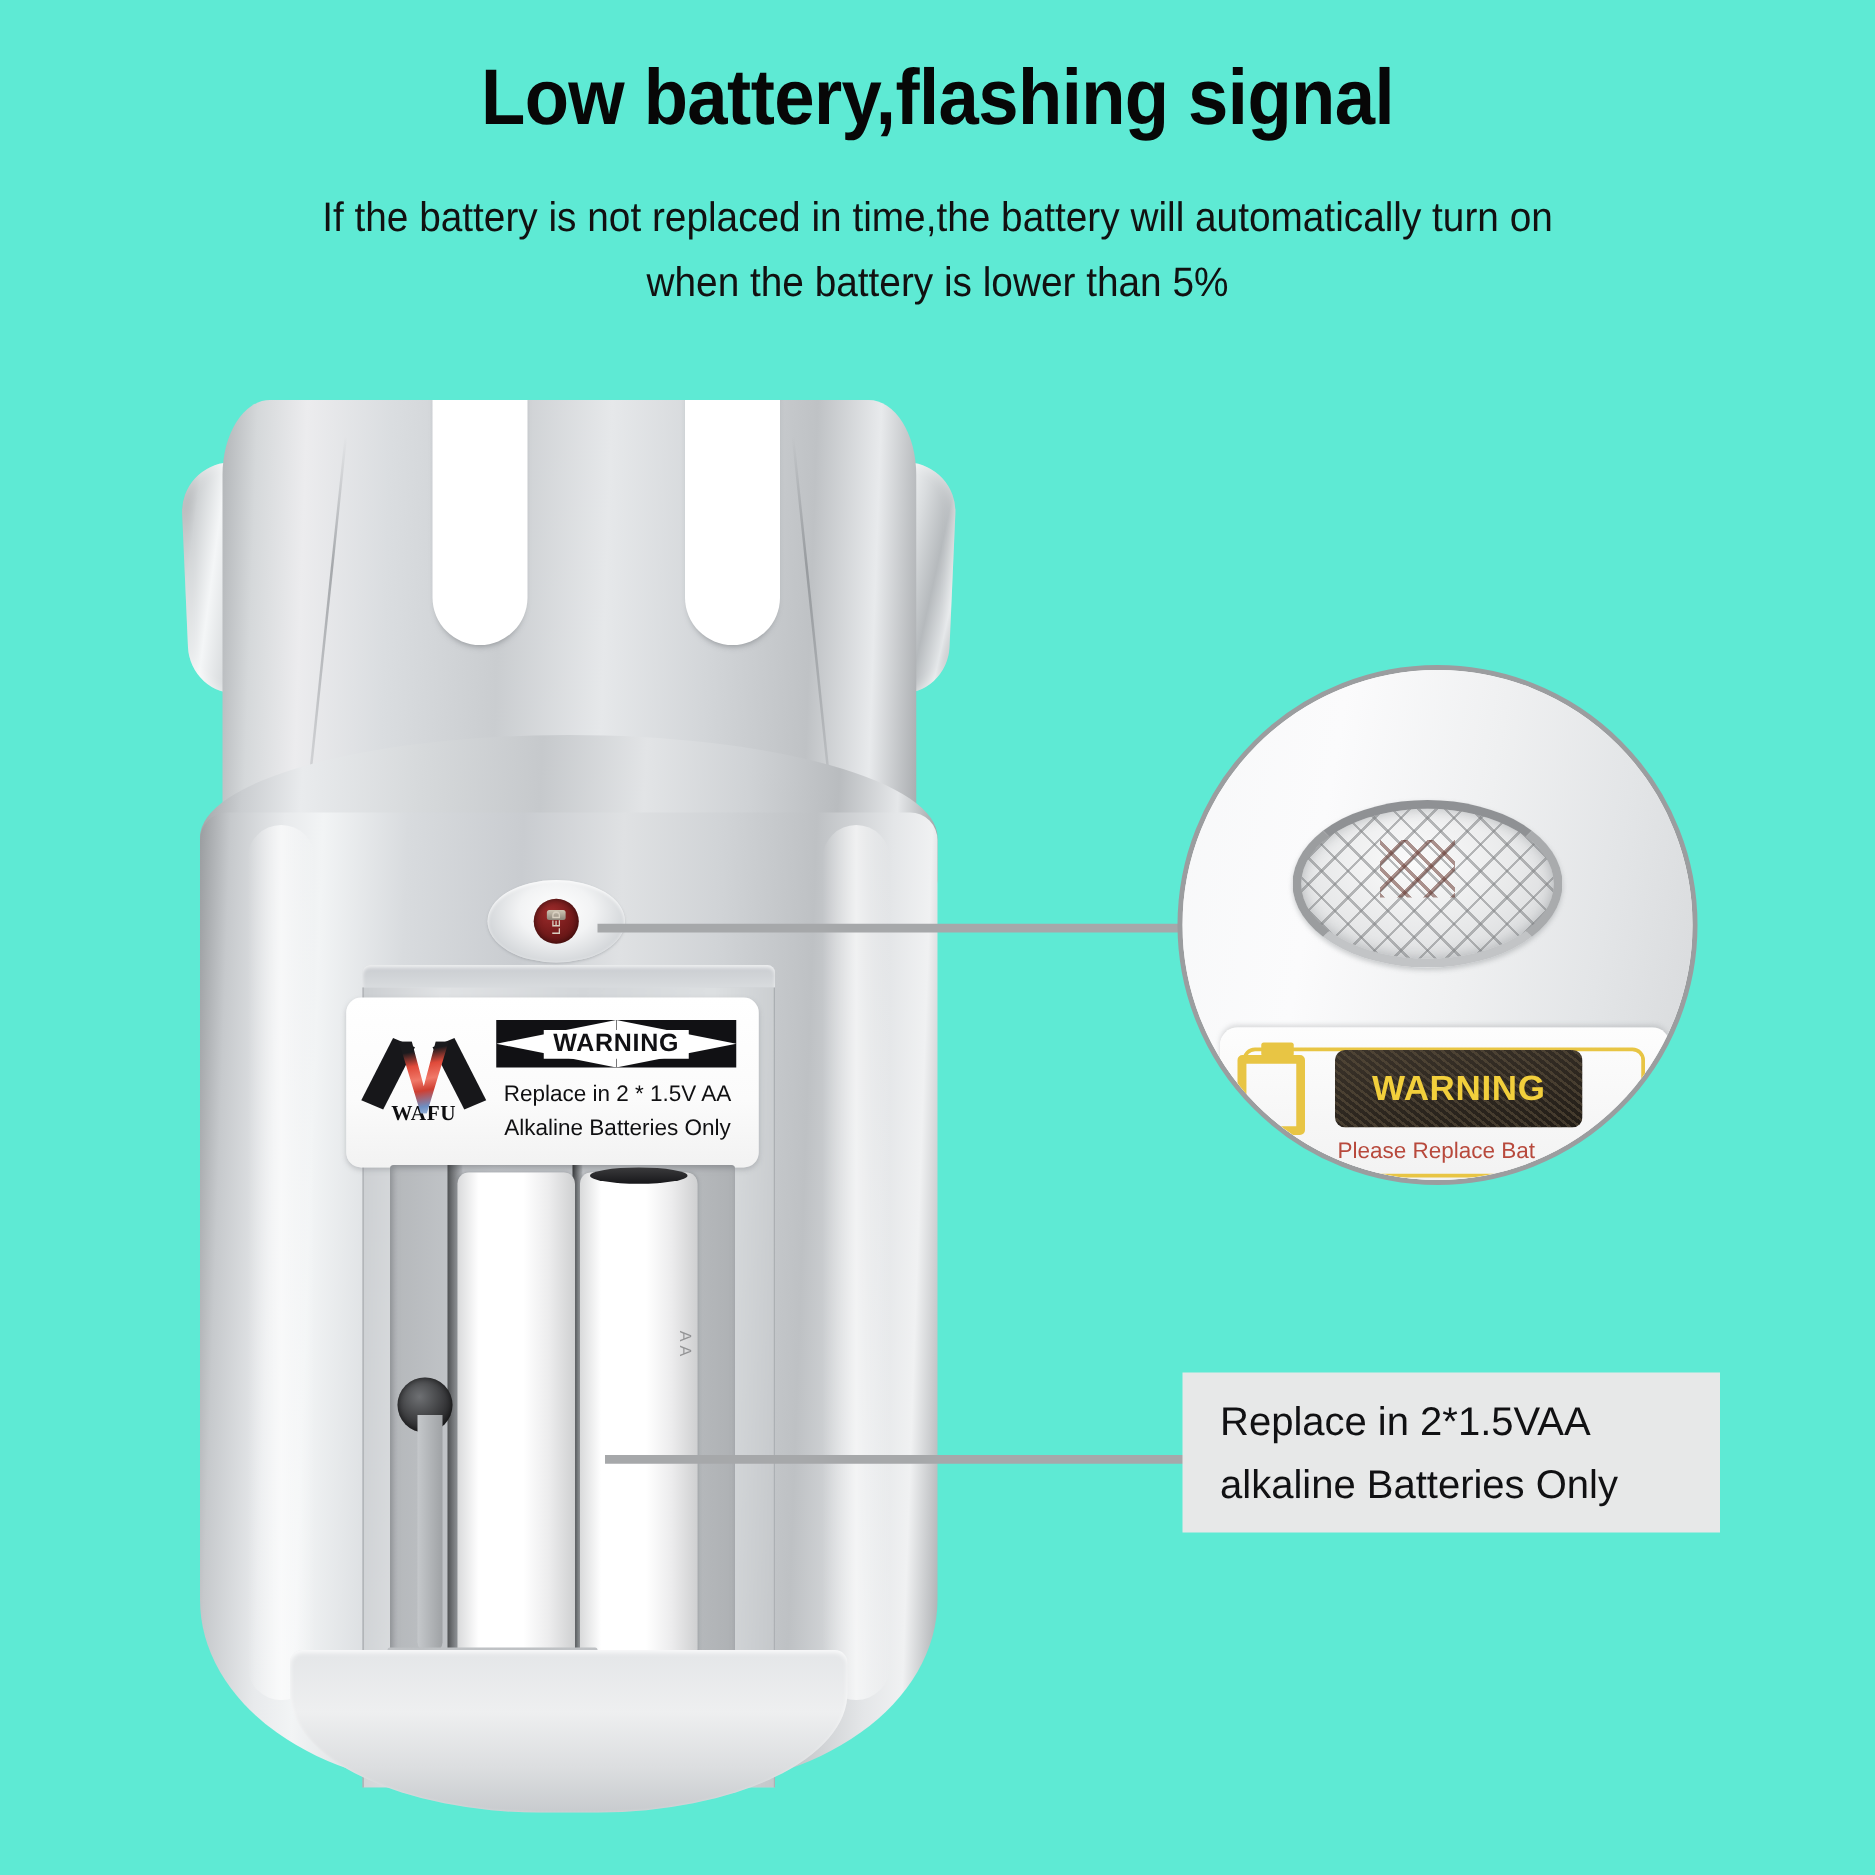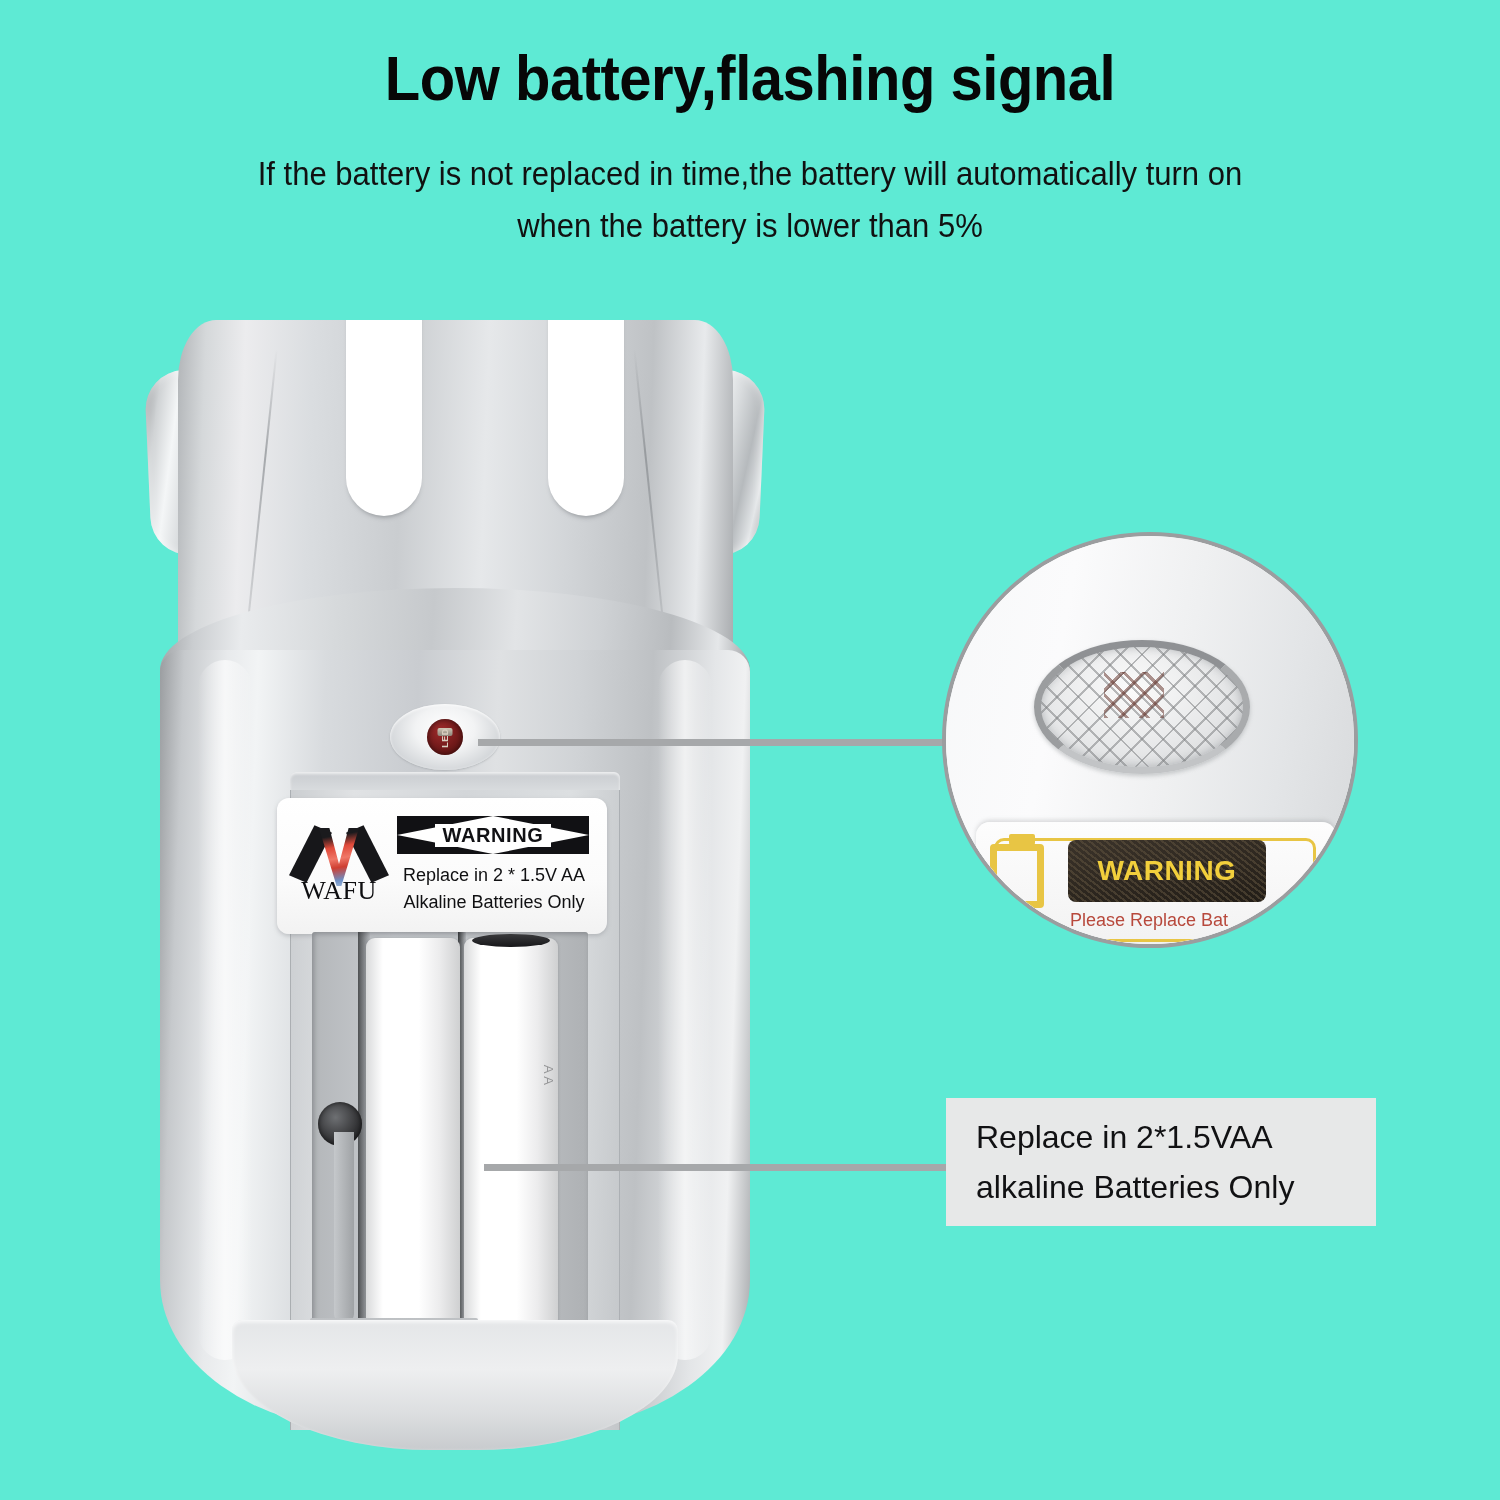--- a/index.html
+++ b/index.html
@@ -251,22 +251,22 @@
   .logo-bar.rb { right: 6px; transform: rotate(-27deg) skewY(4deg); }
   .logo-v {
     position: absolute;
     left: 50%; top: 4px;
     transform: translateX(-50%);
     width: 40px; height: 58px;
     background: linear-gradient(170deg,#1a1a1d 0%,#1a1a1d 16%,#e04a3a 34%,#f07868 52%,#cf3f32 66%,#6d8fc4 86%,#a8c0de 100%);
     clip-path: polygon(0% 0%, 26% 0%, 50% 62%, 74% 0%, 100% 0%, 56% 100%, 44% 100%);
   }
   .logo-word {
-    font-size: 26px;
-    font-weight: normal;
+    font-size: 17px;
+    font-weight: bold;
     letter-spacing: .5px;
     color: #0e0e10;
     margin-top: -4px;
     font-family: "Liberation Serif", "DejaVu Serif", serif;
   }
   .sticker-text { flex: 1; padding-left: 6px; }
   .warn-banner {
     position: relative;
     height: 38px;
     background: #111114;

